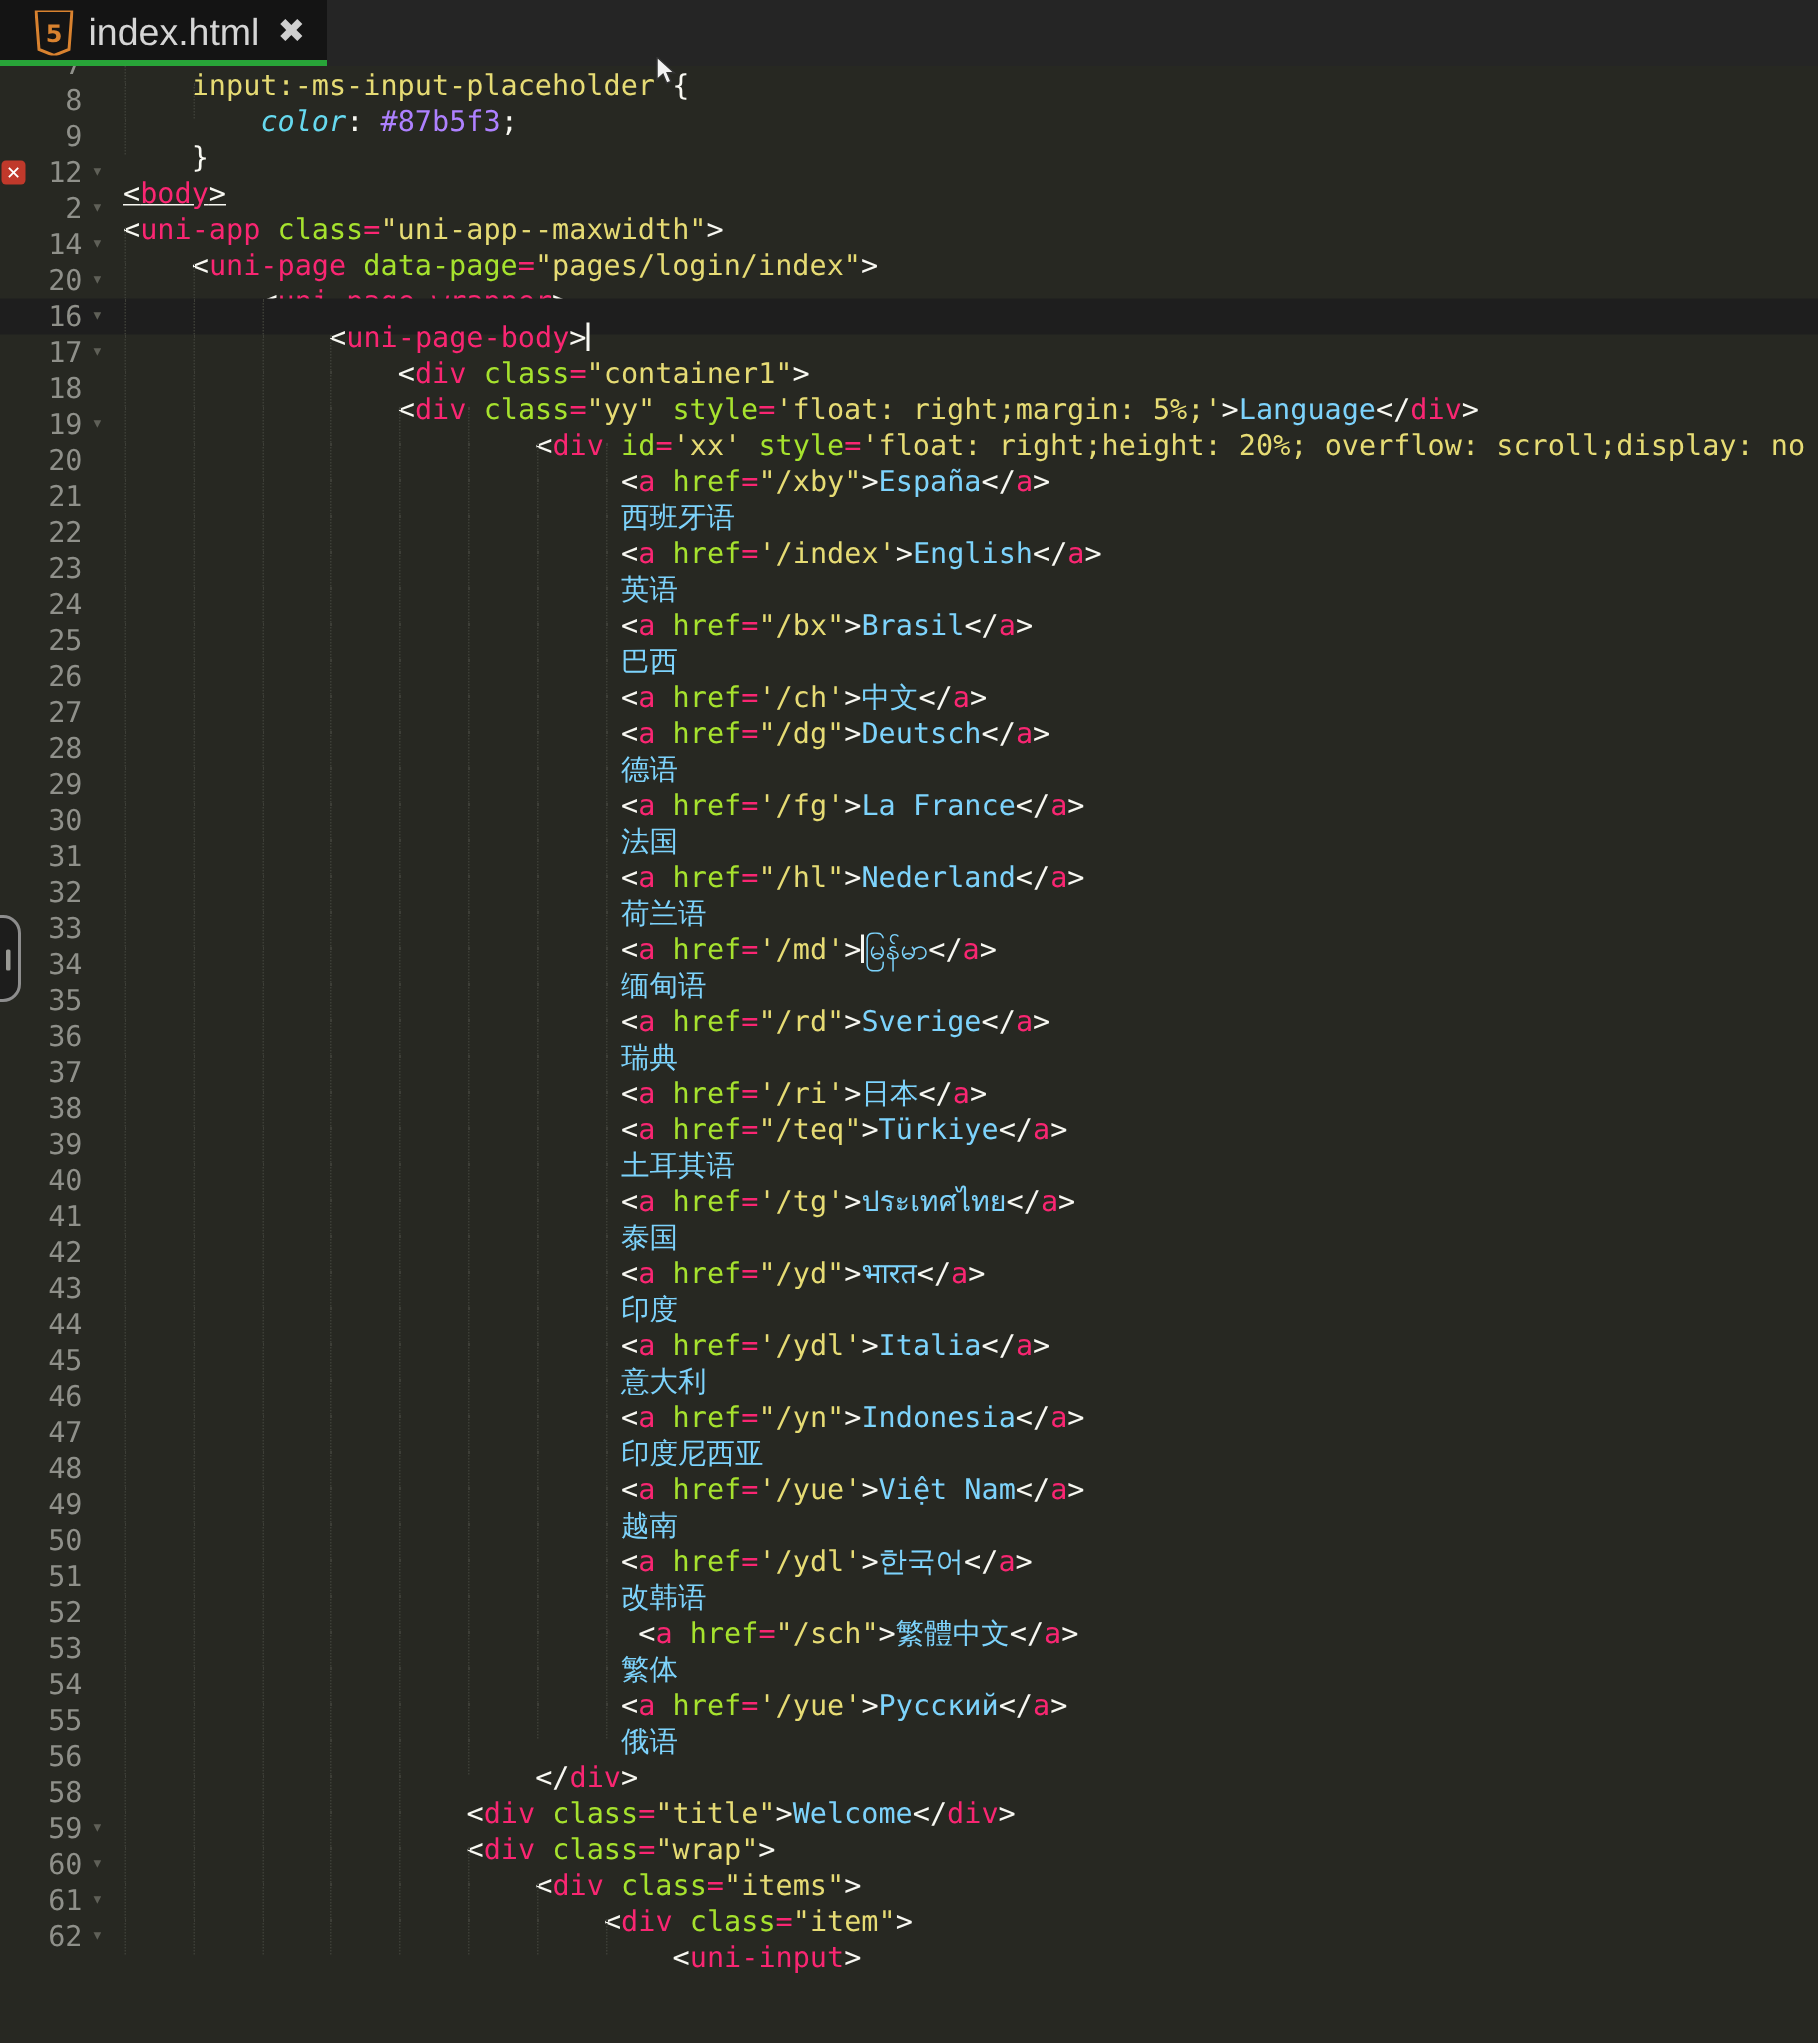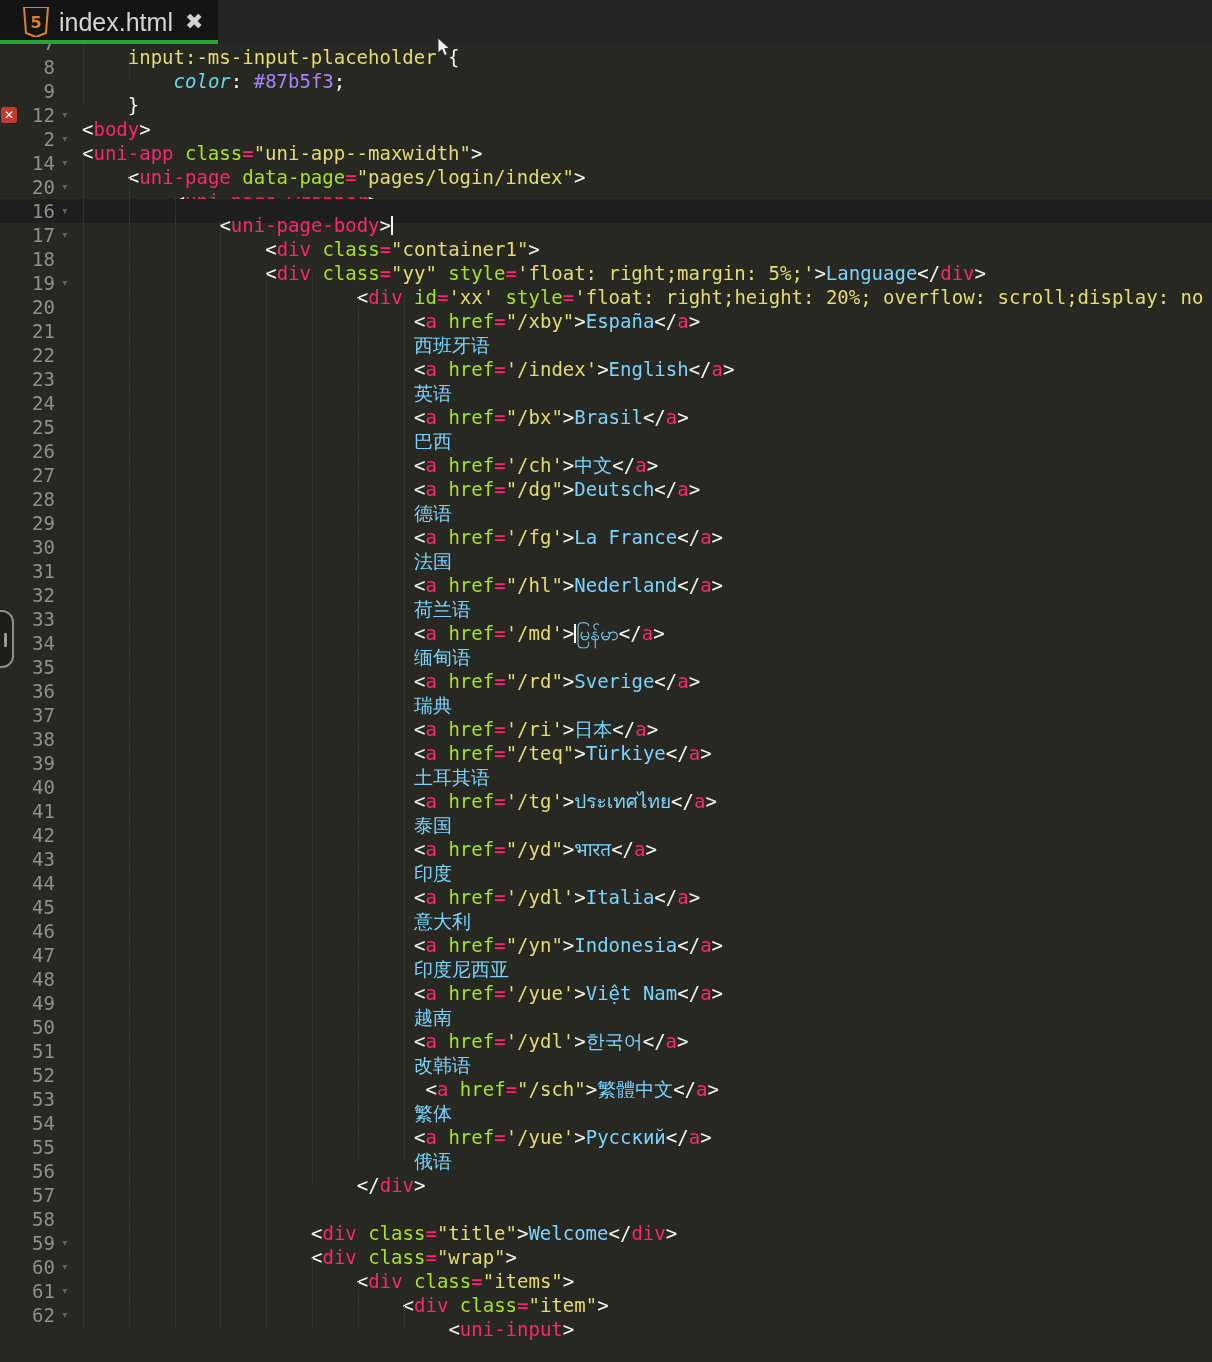--- a/index.html
+++ b/index.html
@@ -80,21 +80,21 @@
 </style>
 </head>
 <body>
 
 <div id="screen" style="background: rgb(39, 40, 34);">
 
   <div id="editor">
       <div class="row"><span class="ln">7</span><span class="guide" style="left: 83px;"></span><span class="code" style="left: 127.8px;"><span class="tk-sel">input:-ms-input-placeholder </span><span class="tk-punc">{</span></span></div>
       <div class="row"><span class="ln">8</span><span class="guide" style="left: 83px;"></span><span class="guide" style="left: 128.8px;"></span><span class="code" style="left: 173.6px;"><span class="tk-prop">color</span><span class="tk-punc">: </span><span class="tk-val">#87b5f3</span><span class="tk-punc">;</span></span></div>
       <div class="row"><span class="ln">9</span><span class="guide" style="left: 83px;"></span><span class="code" style="left: 127.8px;"><span class="tk-punc">}</span></span></div>
-      <div class="row"><span class="err">✕</span><span class="ln">12</span><span class="fold">▾</span><span class="code" style="left: 82px;"><span class="tk-punc">&lt;</span><span class="tk-tag">body</span><span class="tk-punc">&gt;</span></span></div>
+      <div class="row"><span class="err">✕</span><span class="ln">12</span><span class="fold">▾</span><span class="code" style="left: 82px; text-decoration: underline;"><span class="tk-punc">&lt;</span><span class="tk-tag">body</span><span class="tk-punc">&gt;</span></span></div>
       <div class="row"><span class="ln">2</span><span class="fold">▾</span><span class="code" style="left: 82px;"><span class="tk-punc">&lt;</span><span class="tk-tag">uni-app</span><span class="tk-punc"> </span><span class="tk-attr">class</span><span class="tk-op">=</span><span class="tk-str">"uni-app--maxwidth"</span><span class="tk-punc">&gt;</span></span></div>
       <div class="row"><span class="ln">14</span><span class="fold">▾</span><span class="guide" style="left: 83px;"></span><span class="code" style="left: 127.8px;"><span class="tk-punc">&lt;</span><span class="tk-tag">uni-page</span><span class="tk-punc"> </span><span class="tk-attr">data-page</span><span class="tk-op">=</span><span class="tk-str">"pages/login/index"</span><span class="tk-punc">&gt;</span></span></div>
       <div class="row"><span class="ln">20</span><span class="fold">▾</span><span class="guide" style="left: 83px;"></span><span class="guide" style="left: 128.8px;"></span><span class="code" style="left: 173.6px;"><span class="tk-punc">&lt;</span><span class="tk-tag">uni-page-wrapper</span><span class="tk-punc">&gt;</span></span></div>
       <div class="row current"><span class="ln">16</span><span class="fold">▾</span><span class="guide" style="left: 83px;"></span><span class="guide" style="left: 128.8px;"></span><span class="guide" style="left: 174.6px;"></span><span class="code" style="left: 219.4px;"><span class="tk-punc">&lt;</span><span class="tk-tag">uni-page-body</span><span class="tk-punc">&gt;</span><span class="caret"></span></span></div>
       <div class="row"><span class="ln">17</span><span class="fold">▾</span><span class="guide" style="left: 83px;"></span><span class="guide" style="left: 128.8px;"></span><span class="guide" style="left: 174.6px;"></span><span class="guide" style="left: 220.4px;"></span><span class="code" style="left: 265.2px;"><span class="tk-punc">&lt;</span><span class="tk-tag">div</span><span class="tk-punc"> </span><span class="tk-attr">class</span><span class="tk-op">=</span><span class="tk-str">"container1"</span><span class="tk-punc">&gt;</span></span></div>
       <div class="row"><span class="ln">18</span><span class="guide" style="left: 83px;"></span><span class="guide" style="left: 128.8px;"></span><span class="guide" style="left: 174.6px;"></span><span class="guide" style="left: 220.4px;"></span><span class="code" style="left: 265.2px;"><span class="tk-punc">&lt;</span><span class="tk-tag">div</span><span class="tk-punc"> </span><span class="tk-attr">class</span><span class="tk-op">=</span><span class="tk-str">"yy"</span><span class="tk-punc"> </span><span class="tk-attr">style</span><span class="tk-op">=</span><span class="tk-str">'float: right;margin: 5%;'</span><span class="tk-punc">&gt;</span><span class="tk-text">Language</span><span class="tk-punc">&lt;/</span><span class="tk-tag">div</span><span class="tk-punc">&gt;</span></span></div>
       <div class="row"><span class="ln">19</span><span class="fold">▾</span><span class="guide" style="left: 83px;"></span><span class="guide" style="left: 128.8px;"></span><span class="guide" style="left: 174.6px;"></span><span class="guide" style="left: 220.4px;"></span><span class="guide" style="left: 266.2px;"></span><span class="guide" style="left: 312px;"></span><span class="code" style="left: 356.8px;"><span class="tk-punc">&lt;</span><span class="tk-tag">div</span><span class="tk-punc"> </span><span class="tk-attr">id</span><span class="tk-op">=</span><span class="tk-str">'xx'</span><span class="tk-punc"> </span><span class="tk-attr">style</span><span class="tk-op">=</span><span class="tk-str">'float: right;height: 20%; overflow: scroll;display: no</span></span></div>
       <div class="row"><span class="ln">20</span><span class="guide" style="left: 83px;"></span><span class="guide" style="left: 128.8px;"></span><span class="guide" style="left: 174.6px;"></span><span class="guide" style="left: 220.4px;"></span><span class="guide" style="left: 266.2px;"></span><span class="guide" style="left: 312px;"></span><span class="guide" style="left: 357.8px;"></span><span class="guide" style="left: 403.6px;"></span><span class="code" style="left: 414.05px;"><span class="tk-punc">&lt;</span><span class="tk-tag">a</span><span class="tk-punc"> </span><span class="tk-attr">href</span><span class="tk-op">=</span><span class="tk-str">"/xby"</span><span class="tk-punc">&gt;</span><span class="tk-text">España</span><span class="tk-punc">&lt;/</span><span class="tk-tag">a</span><span class="tk-punc">&gt;</span></span></div>
       <div class="row"><span class="ln">21</span><span class="guide" style="left: 83px;"></span><span class="guide" style="left: 128.8px;"></span><span class="guide" style="left: 174.6px;"></span><span class="guide" style="left: 220.4px;"></span><span class="guide" style="left: 266.2px;"></span><span class="guide" style="left: 312px;"></span><span class="guide" style="left: 357.8px;"></span><span class="guide" style="left: 403.6px;"></span><span class="code" style="left: 414.05px;"><span class="tk-text">西班牙语</span></span></div>
       <div class="row"><span class="ln">22</span><span class="guide" style="left: 83px;"></span><span class="guide" style="left: 128.8px;"></span><span class="guide" style="left: 174.6px;"></span><span class="guide" style="left: 220.4px;"></span><span class="guide" style="left: 266.2px;"></span><span class="guide" style="left: 312px;"></span><span class="guide" style="left: 357.8px;"></span><span class="guide" style="left: 403.6px;"></span><span class="code" style="left: 414.05px;"><span class="tk-punc">&lt;</span><span class="tk-tag">a</span><span class="tk-punc"> </span><span class="tk-attr">href</span><span class="tk-op">=</span><span class="tk-str">'/index'</span><span class="tk-punc">&gt;</span><span class="tk-text">English</span><span class="tk-punc">&lt;/</span><span class="tk-tag">a</span><span class="tk-punc">&gt;</span></span></div>
@@ -125,21 +125,20 @@
       <div class="row"><span class="ln">47</span><span class="guide" style="left: 83px;"></span><span class="guide" style="left: 128.8px;"></span><span class="guide" style="left: 174.6px;"></span><span class="guide" style="left: 220.4px;"></span><span class="guide" style="left: 266.2px;"></span><span class="guide" style="left: 312px;"></span><span class="guide" style="left: 357.8px;"></span><span class="guide" style="left: 403.6px;"></span><span class="code" style="left: 414.05px;"><span class="tk-text">印度尼西亚</span></span></div>
       <div class="row"><span class="ln">48</span><span class="guide" style="left: 83px;"></span><span class="guide" style="left: 128.8px;"></span><span class="guide" style="left: 174.6px;"></span><span class="guide" style="left: 220.4px;"></span><span class="guide" style="left: 266.2px;"></span><span class="guide" style="left: 312px;"></span><span class="guide" style="left: 357.8px;"></span><span class="guide" style="left: 403.6px;"></span><span class="code" style="left: 414.05px;"><span class="tk-punc">&lt;</span><span class="tk-tag">a</span><span class="tk-punc"> </span><span class="tk-attr">href</span><span class="tk-op">=</span><span class="tk-str">'/yue'</span><span class="tk-punc">&gt;</span><span class="tk-text">Việt Nam</span><span class="tk-punc">&lt;/</span><span class="tk-tag">a</span><span class="tk-punc">&gt;</span></span></div>
       <div class="row"><span class="ln">49</span><span class="guide" style="left: 83px;"></span><span class="guide" style="left: 128.8px;"></span><span class="guide" style="left: 174.6px;"></span><span class="guide" style="left: 220.4px;"></span><span class="guide" style="left: 266.2px;"></span><span class="guide" style="left: 312px;"></span><span class="guide" style="left: 357.8px;"></span><span class="guide" style="left: 403.6px;"></span><span class="code" style="left: 414.05px;"><span class="tk-text">越南</span></span></div>
       <div class="row"><span class="ln">50</span><span class="guide" style="left: 83px;"></span><span class="guide" style="left: 128.8px;"></span><span class="guide" style="left: 174.6px;"></span><span class="guide" style="left: 220.4px;"></span><span class="guide" style="left: 266.2px;"></span><span class="guide" style="left: 312px;"></span><span class="guide" style="left: 357.8px;"></span><span class="guide" style="left: 403.6px;"></span><span class="code" style="left: 414.05px;"><span class="tk-punc">&lt;</span><span class="tk-tag">a</span><span class="tk-punc"> </span><span class="tk-attr">href</span><span class="tk-op">=</span><span class="tk-str">'/ydl'</span><span class="tk-punc">&gt;</span><span class="tk-text">한국어</span><span class="tk-punc">&lt;/</span><span class="tk-tag">a</span><span class="tk-punc">&gt;</span></span></div>
       <div class="row"><span class="ln">51</span><span class="guide" style="left: 83px;"></span><span class="guide" style="left: 128.8px;"></span><span class="guide" style="left: 174.6px;"></span><span class="guide" style="left: 220.4px;"></span><span class="guide" style="left: 266.2px;"></span><span class="guide" style="left: 312px;"></span><span class="guide" style="left: 357.8px;"></span><span class="guide" style="left: 403.6px;"></span><span class="code" style="left: 414.05px;"><span class="tk-text">改韩语</span></span></div>
       <div class="row"><span class="ln">52</span><span class="guide" style="left: 83px;"></span><span class="guide" style="left: 128.8px;"></span><span class="guide" style="left: 174.6px;"></span><span class="guide" style="left: 220.4px;"></span><span class="guide" style="left: 266.2px;"></span><span class="guide" style="left: 312px;"></span><span class="guide" style="left: 357.8px;"></span><span class="guide" style="left: 403.6px;"></span><span class="code" style="left: 425.5px;"><span class="tk-punc">&lt;</span><span class="tk-tag">a</span><span class="tk-punc"> </span><span class="tk-attr">href</span><span class="tk-op">=</span><span class="tk-str">"/sch"</span><span class="tk-punc">&gt;</span><span class="tk-text">繁體中文</span><span class="tk-punc">&lt;/</span><span class="tk-tag">a</span><span class="tk-punc">&gt;</span></span></div>
       <div class="row"><span class="ln">53</span><span class="guide" style="left: 83px;"></span><span class="guide" style="left: 128.8px;"></span><span class="guide" style="left: 174.6px;"></span><span class="guide" style="left: 220.4px;"></span><span class="guide" style="left: 266.2px;"></span><span class="guide" style="left: 312px;"></span><span class="guide" style="left: 357.8px;"></span><span class="guide" style="left: 403.6px;"></span><span class="code" style="left: 414.05px;"><span class="tk-text">繁体</span></span></div>
       <div class="row"><span class="ln">54</span><span class="guide" style="left: 83px;"></span><span class="guide" style="left: 128.8px;"></span><span class="guide" style="left: 174.6px;"></span><span class="guide" style="left: 220.4px;"></span><span class="guide" style="left: 266.2px;"></span><span class="guide" style="left: 312px;"></span><span class="guide" style="left: 357.8px;"></span><span class="guide" style="left: 403.6px;"></span><span class="code" style="left: 414.05px;"><span class="tk-punc">&lt;</span><span class="tk-tag">a</span><span class="tk-punc"> </span><span class="tk-attr">href</span><span class="tk-op">=</span><span class="tk-str">'/yue'</span><span class="tk-punc">&gt;</span><span class="tk-text">Русский</span><span class="tk-punc">&lt;/</span><span class="tk-tag">a</span><span class="tk-punc">&gt;</span></span></div>
       <div class="row"><span class="ln">55</span><span class="guide" style="left: 83px;"></span><span class="guide" style="left: 128.8px;"></span><span class="guide" style="left: 174.6px;"></span><span class="guide" style="left: 220.4px;"></span><span class="guide" style="left: 266.2px;"></span><span class="guide" style="left: 312px;"></span><span class="guide" style="left: 357.8px;"></span><span class="guide" style="left: 403.6px;"></span><span class="code" style="left: 414.05px;"><span class="tk-text">俄语</span></span></div>
       <div class="row"><span class="ln">56</span><span class="guide" style="left: 83px;"></span><span class="guide" style="left: 128.8px;"></span><span class="guide" style="left: 174.6px;"></span><span class="guide" style="left: 220.4px;"></span><span class="guide" style="left: 266.2px;"></span><span class="guide" style="left: 312px;"></span><span class="code" style="left: 356.8px;"><span class="tk-punc">&lt;/</span><span class="tk-tag">div</span><span class="tk-punc">&gt;</span></span></div>
-      <div class="row"><span class="ln">57</span><span class="guide" style="left: 83px;"></span><span class="guide" style="left: 128.8px;"></span><span class="guide" style="left: 174.6px;"></span><span class="guide" style="left: 220.4px;"></span><span class="guide" style="left: 266.2px;"></span><span class="code" style="left: 311px;"></span></div>
       <div class="row"><span class="ln">58</span><span class="guide" style="left: 83px;"></span><span class="guide" style="left: 128.8px;"></span><span class="guide" style="left: 174.6px;"></span><span class="guide" style="left: 220.4px;"></span><span class="guide" style="left: 266.2px;"></span><span class="code" style="left: 311px;"><span class="tk-punc">&lt;</span><span class="tk-tag">div</span><span class="tk-punc"> </span><span class="tk-attr">class</span><span class="tk-op">=</span><span class="tk-str">"title"</span><span class="tk-punc">&gt;</span><span class="tk-text">Welcome</span><span class="tk-punc">&lt;/</span><span class="tk-tag">div</span><span class="tk-punc">&gt;</span></span></div>
       <div class="row"><span class="ln">59</span><span class="fold">▾</span><span class="guide" style="left: 83px;"></span><span class="guide" style="left: 128.8px;"></span><span class="guide" style="left: 174.6px;"></span><span class="guide" style="left: 220.4px;"></span><span class="guide" style="left: 266.2px;"></span><span class="code" style="left: 311px;"><span class="tk-punc">&lt;</span><span class="tk-tag">div</span><span class="tk-punc"> </span><span class="tk-attr">class</span><span class="tk-op">=</span><span class="tk-str">"wrap"</span><span class="tk-punc">&gt;</span></span></div>
       <div class="row"><span class="ln">60</span><span class="fold">▾</span><span class="guide" style="left: 83px;"></span><span class="guide" style="left: 128.8px;"></span><span class="guide" style="left: 174.6px;"></span><span class="guide" style="left: 220.4px;"></span><span class="guide" style="left: 266.2px;"></span><span class="guide" style="left: 312px;"></span><span class="code" style="left: 356.8px;"><span class="tk-punc">&lt;</span><span class="tk-tag">div</span><span class="tk-punc"> </span><span class="tk-attr">class</span><span class="tk-op">=</span><span class="tk-str">"items"</span><span class="tk-punc">&gt;</span></span></div>
       <div class="row"><span class="ln">61</span><span class="fold">▾</span><span class="guide" style="left: 83px;"></span><span class="guide" style="left: 128.8px;"></span><span class="guide" style="left: 174.6px;"></span><span class="guide" style="left: 220.4px;"></span><span class="guide" style="left: 266.2px;"></span><span class="guide" style="left: 312px;"></span><span class="guide" style="left: 357.8px;"></span><span class="code" style="left: 402.6px;"><span class="tk-punc">&lt;</span><span class="tk-tag">div</span><span class="tk-punc"> </span><span class="tk-attr">class</span><span class="tk-op">=</span><span class="tk-str">"item"</span><span class="tk-punc">&gt;</span></span></div>
       <div class="row"><span class="ln">62</span><span class="fold">▾</span><span class="guide" style="left: 83px;"></span><span class="guide" style="left: 128.8px;"></span><span class="guide" style="left: 174.6px;"></span><span class="guide" style="left: 220.4px;"></span><span class="guide" style="left: 266.2px;"></span><span class="guide" style="left: 312px;"></span><span class="guide" style="left: 357.8px;"></span><span class="guide" style="left: 403.6px;"></span><span class="code" style="left: 448.4px;"><span class="tk-punc">&lt;</span><span class="tk-tag">uni-input</span><span class="tk-punc">&gt;</span></span></div>
     </div>
 
   <div id="tabbar" style="background: rgb(37, 37, 37);">
     <div id="tab-active" style="background: rgb(20, 20, 20);">
       <svg id="html5-icon" viewBox="0 0 26 30">

